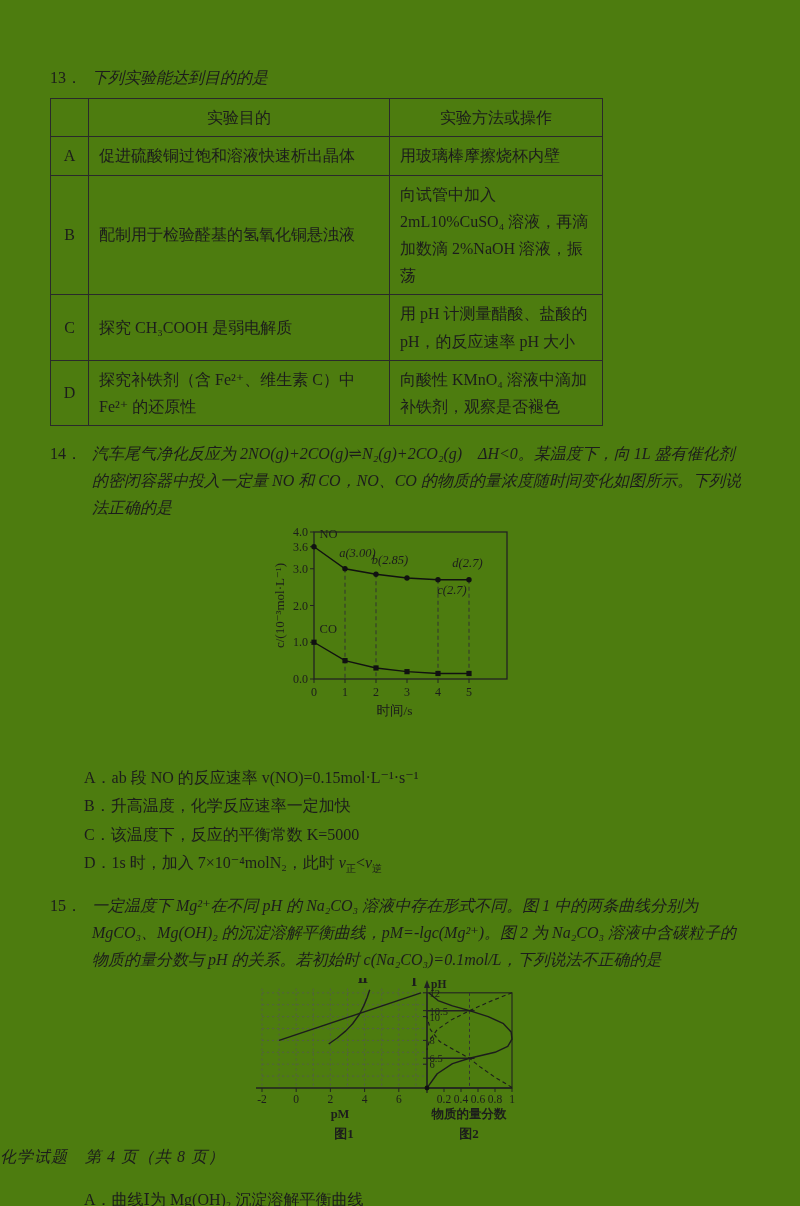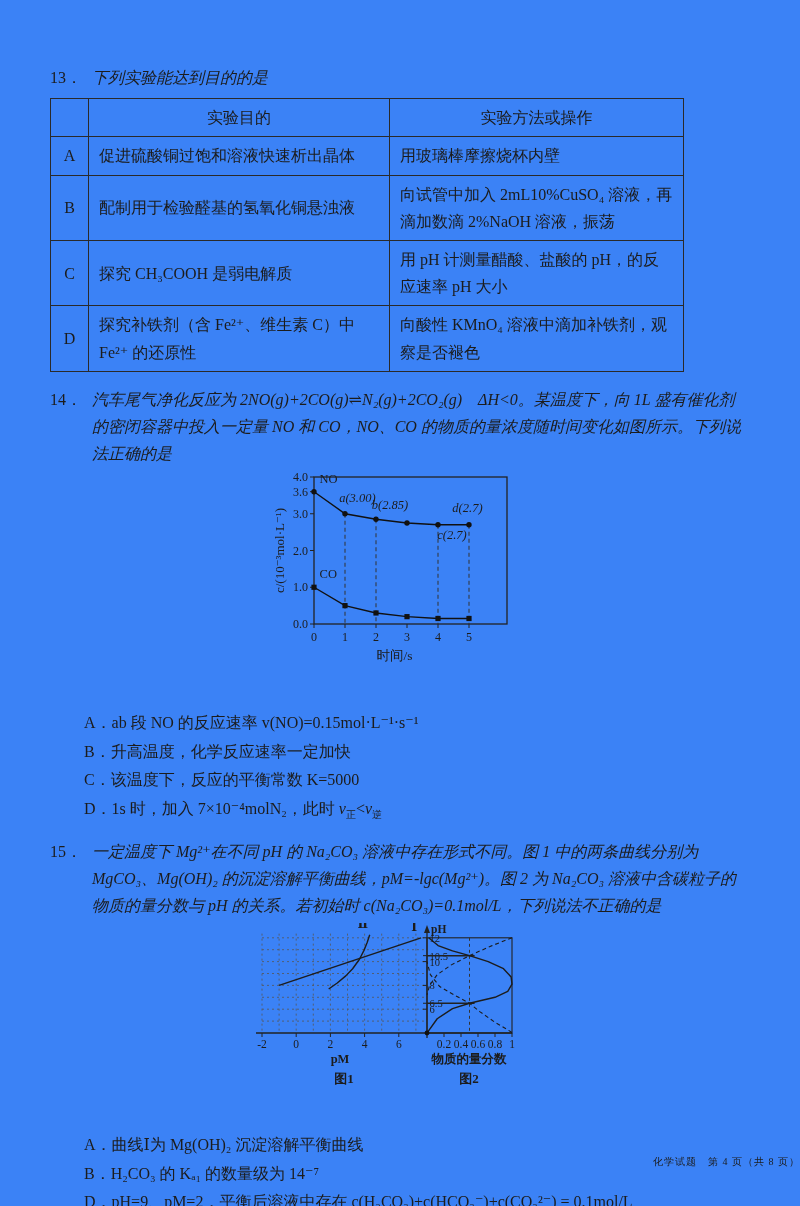--- a/index.html
+++ b/index.html
@@ -1,37 +1,37 @@
 <!DOCTYPE html>
 <html><head>
 <meta charset="utf-8">
 <style>
   * { margin:0; padding:0; box-sizing:border-box; }
   html,body { background:#ffffff; }
   .page {
-    position:relative; width:800px; height:1206px; background:#3b82f6;
+    position:relative; width:800px; height:1206px; background:#4d7c0f;
     padding:64px 54px 0 50px; overflow:hidden;
     font-family:"Liberation Serif","DejaVu Serif",serif;
     font-size:16px; color:#1c1c1c; line-height:1.7;
   }
   .q { display:flex; }
   .qnum { flex:0 0 42px; }
   .qbody { flex:1;font-style:italic; }
   .mt { margin-top:14px; }
-  table.exam { border-collapse:collapse; width:634px; margin:7px 0 14px 0; }
+  table.exam { border-collapse:collapse; width:553px; margin:7px 0 14px 0; }
   table.exam td { border:1.4px solid #2a2a2a; padding:5px 10px; line-height:1.7; vertical-align:middle; }
   td.cletter { width:38px; text-align:center; }
   td.cpurpose { width:301px; }
   tr.head td { text-align:center; }
   .figwrap { text-align:center; margin:4px 0 2px 0; }
   .opts { padding-left:34px;margin-top:36px; }
   .opt { line-height:1.78; }
   .subcn { font-size:10px; vertical-align:-4px; }
   .it { font-style:italic; }
-  .footer { position:absolute; left:0; right:0; bottom:36px; text-align:right; font-size:10px; letter-spacing:1px; }
+  .footer { position:absolute; left:0; right:0; bottom:36px; text-align:left; font-size:16px; letter-spacing:1px;font-style:italic; }
   #q14-svg text, #q15-svg text { font-family:"Liberation Serif","DejaVu Serif",serif; fill:#1c1c1c; }
 </style>
 </head>
 <body>
 
 <div class="page">
 
   <div class="q">
     <span class="qnum">13．</span>
     <span class="qbody">下列实验能达到目的的是</span>

